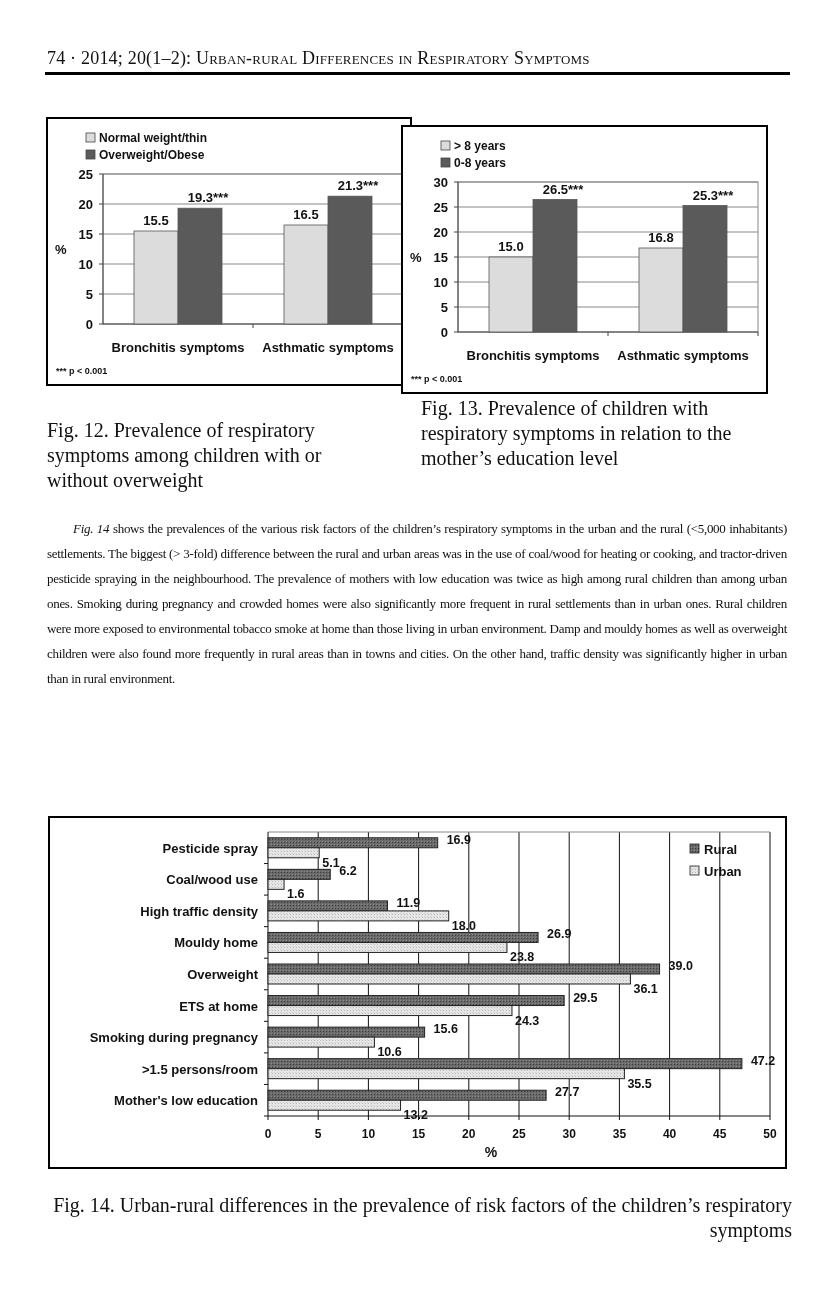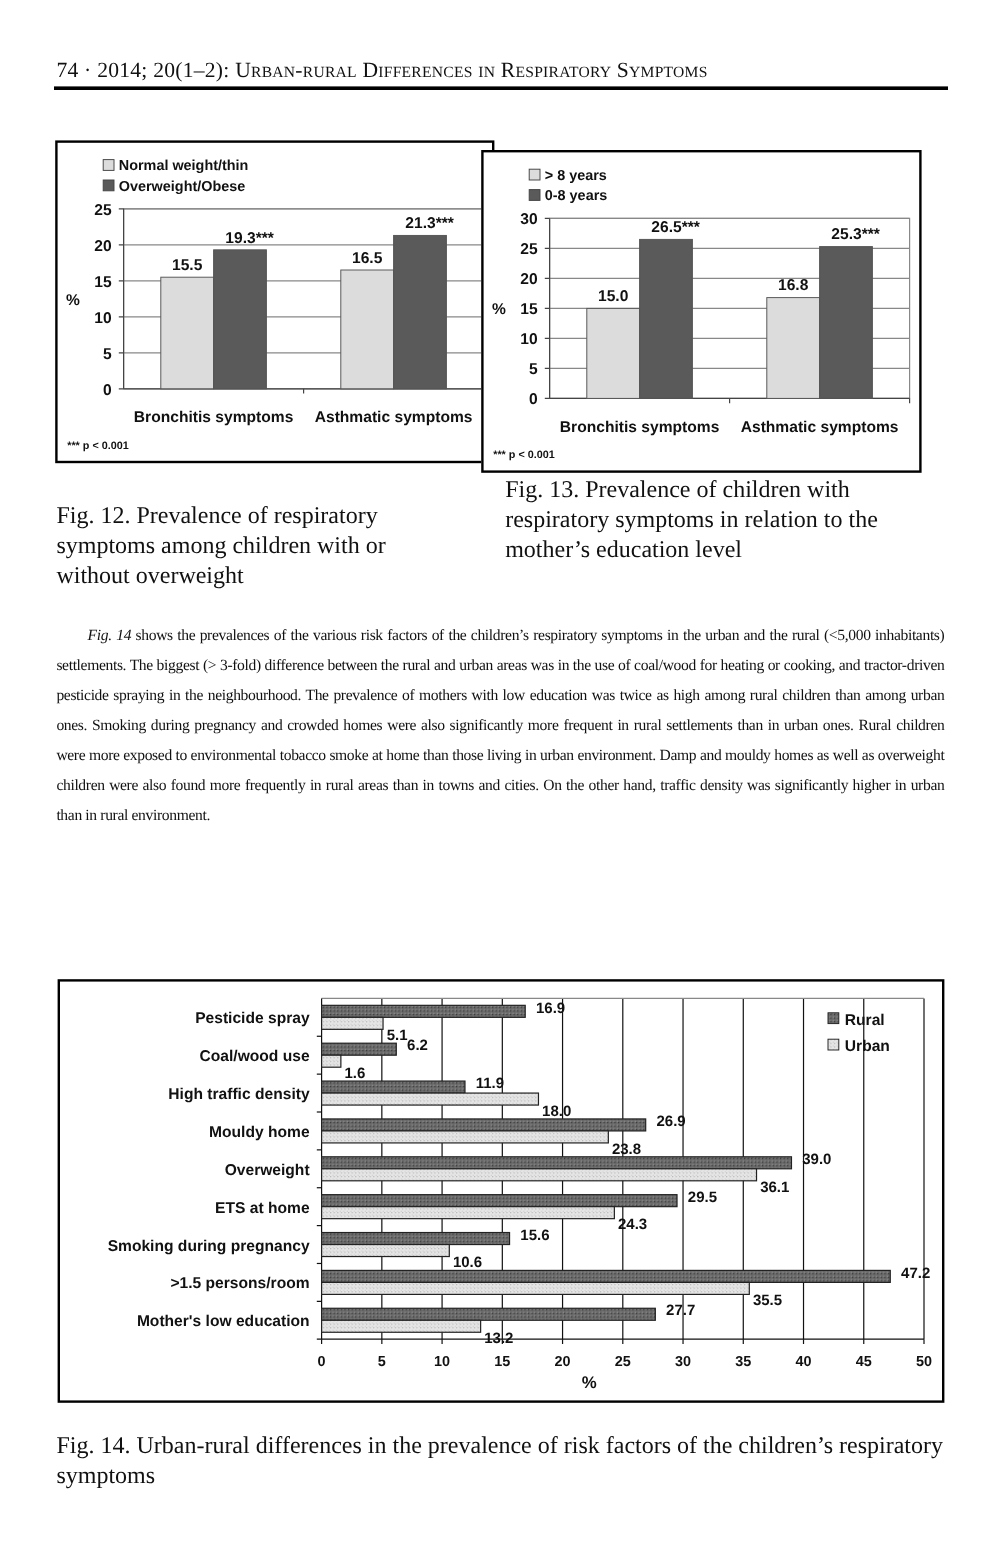--- a/index.html
+++ b/index.html
@@ -221,13 +221,13 @@
       <text x="505.10799999999995" y="278.22222222222223" font-size="12.5">27.7</text>
       <rect x="218" y="282.22222222222223" width="132.52800000000002" height="10" fill="url(#f14-lt)" stroke="#222" stroke-width="1"></rect>
       <text x="353.528" y="301.22222222222223" font-size="12.5">13.2</text>
       <rect x="640" y="26" width="9" height="9" fill="url(#f14-dk)" stroke="#222" stroke-width="0.8"></rect>
       <text x="654" y="36" font-size="13">Rural</text>
       <rect x="640" y="48" width="9" height="9" fill="url(#f14-lt)" stroke="#222" stroke-width="0.8"></rect>
       <text x="654" y="58" font-size="13">Urban</text>
     </svg>
 </div>
 
-<div class="caption" style="left:47px;top:1193px;width:745px;">Fig. 14. Urban-rural differences in the prevalence of risk factors of the children’s respiratory symptoms</div>
+<div class="caption" style="left:47px;top:1193px;width:745px;text-align:right;">Fig. 14. Urban-rural differences in the prevalence of risk factors of the children’s respiratory symptoms</div>
 
 </body></html>

